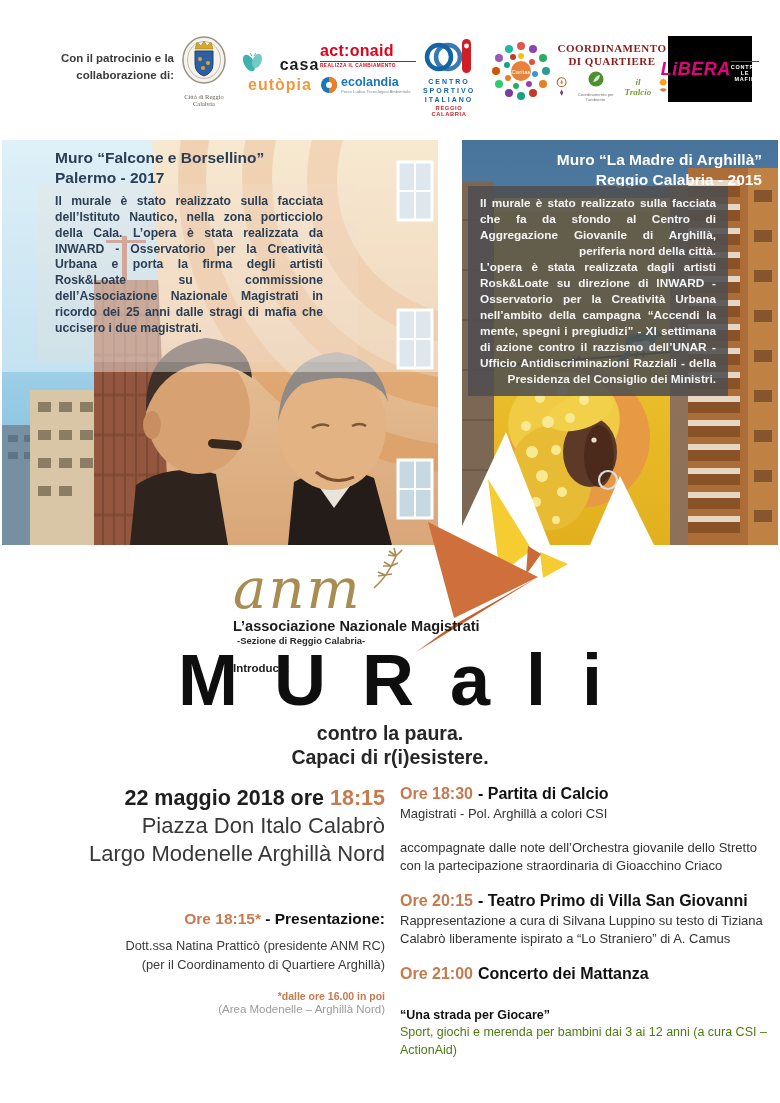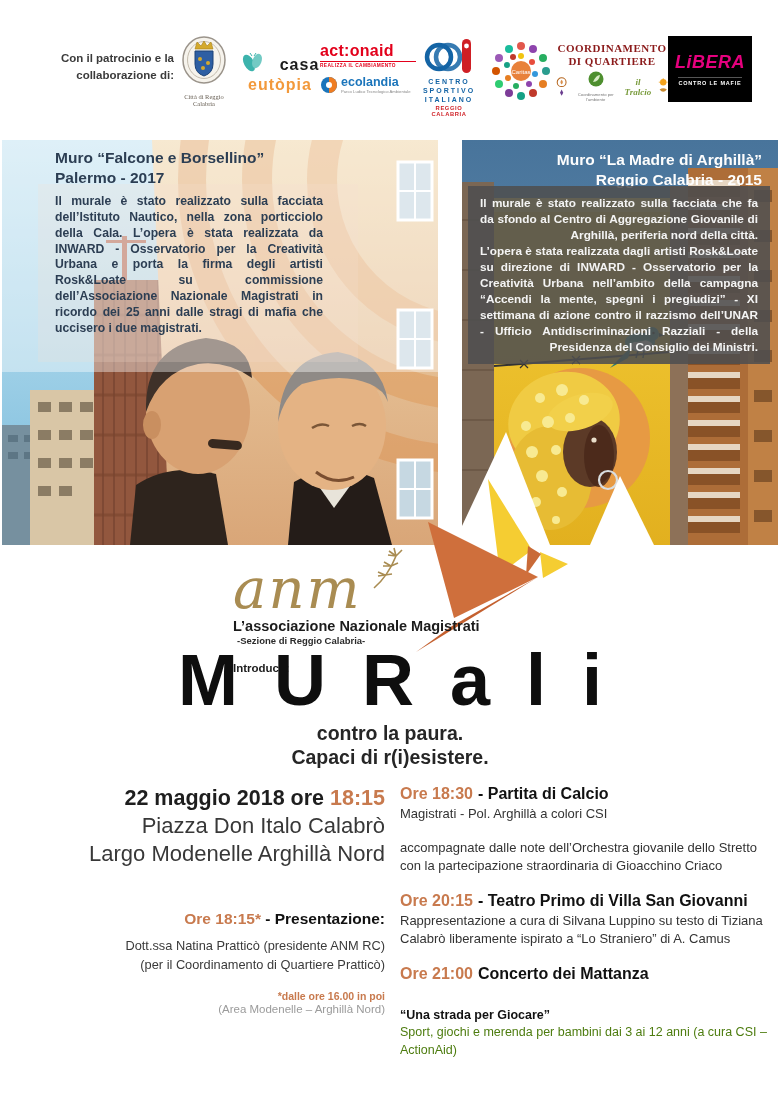--- a/index.html
+++ b/index.html
@@ -18,34 +18,34 @@
   .aa-tag { font-size:4.8px; color:#e3001b; font-weight:bold; letter-spacing:.4px; border-top:1px solid #e3001b; margin-top:1px; padding-top:1px; }
   .eco-row { display:flex; align-items:center; gap:3px; margin-top:7px; }
   .eco-text { font-size:12.5px; font-weight:800; color:#1b75bb; }
   .eco-tag { font-size:4.2px; color:#8a8a8a; text-align:left; }
   .csi-lines { font-size:7px; font-weight:800; color:#1464a5; letter-spacing:2px; line-height:1.25; }
   .csi-sub { font-size:5.8px; font-weight:800; color:#cf1f25; letter-spacing:.6px; margin-top:1px; }
   .coord-title { font-family:"Liberation Serif", serif; font-size:11px; font-weight:bold; color:#8b1a1a; letter-spacing:.5px; line-height:1.15; font-variant:small-caps; }
   .coord-caption { font-size:4.2px; color:#777; margin-top:1px; }
   .tralcio { font-family:"Liberation Serif", serif; font-style:italic; font-size:9px; color:#7a9c3e; font-weight:bold; }
   .coord-row { display:flex; align-items:center; justify-content:center; gap:6px; margin-top:4px; }
-  .libera-box { width:84px; height:66px; background:#000; display:flex; flex-direction:column; align-items:center; justify-content:center; }
+  .libera-box { width:84px; height:66px; background:#000; display:flex; flex-direction:row; align-items:center; justify-content:center; }
   .libera-text { font-style:italic; font-weight:800; font-size:18px; color:var(--libera_pink,#e6007e); letter-spacing:.5px; }
   .libera-tag { font-size:5.5px; color:#fff; font-weight:bold; letter-spacing:.8px; margin-top:4px; border-top:1px solid #555; padding-top:2px; }
 
   
   .panel { position:absolute; top:140px; height:405px; overflow:hidden; }
   .panel svg.bg { position:absolute; inset:0; width:100%; height:100%; }
   #panel-left { left:2px;  width:436px; }
   #panel-right{ left:462px; width:316px; }
   .lp-title { position:absolute; left:53px; top:8px; font-size:15.5px; font-weight:800; color:#2c3e53; line-height:1.3; }
   .lp-body  { position:absolute; left:53px; top:54px; width:268px; font-size:12.2px; line-height:1.3;
               text-align:justify; color:#2c3e53; font-weight:600; }
   .rp-title { position:absolute; right:16px; top:10px; text-align:right; font-size:15.5px; font-weight:800; color:#fdfdfd; line-height:1.3; }
-  .rp-box   { position:absolute; left:6px; top:46px; width:302px; background:rgba(78,78,80,.88);
+  .rp-box   { position:absolute; left:6px; top:46px; width:260px; background:rgba(78,78,80,.88);
               padding:9px 12px; color:#f4f4f4; font-size:11.8px; line-height:1.36; font-weight:600; }
   .rp-box p { text-align:justify; text-align-last:right; }
 
   
   .anm-block { position:absolute; left:233px; top:546px; }
   .anm-script { font-family:"DejaVu Serif", serif; font-style:italic; font-size:56px; line-height:.9;
                 color:var(--gold,#a98c52); letter-spacing:2px; display:inline-block; }
   .anm-name { font-size:14.5px; font-weight:800; color:#1c1c1c; margin-top:4px; }
   .anm-section { font-size:9.5px; font-weight:800; color:#2b2b2b; margin-top:1px; padding-left:4px; }
   .anm-introduce { font-size:11.5px; font-weight:800; color:#1c1c1c; margin-top:16px; }
@@ -482,21 +482,21 @@
     <div class="date-line">
       <span>22 maggio 2018 ore </span><span class="accent">18:15</span>
     </div>
     <div class="loc">Piazza Don Italo Calabrò</div>
     <div class="loc">Largo Modenelle Arghillà Nord</div>
     <div class="pres-line">
       <span class="pres-time">Ore 18:15*</span><span class="pres-label"> - Presentazione:</span>
     </div>
     <div class="speakers">
       <div>Dott.ssa Natina Pratticò (presidente ANM RC)</div>
-      <div>(per il Coordinamento di Quartiere Pratticò)</div>
+      <div>(per il Coordinamento di Quartiere Arghillà)</div>
     </div>
     <div class="foot-time">*dalle ore 16.00 in poi</div>
     <div class="foot-place">(Area Modenelle – Arghillà Nord)</div>
   </div>
 
   <div class="col-right">
     <div class="sched-item">
       <div class="sched-head"><span class="sched-time">Ore 18:30</span><span class="sched-title">- Partita di Calcio</span></div>
       <div class="sched-desc">Magistrati - Pol. Arghillà a colori CSI</div>
     </div>

